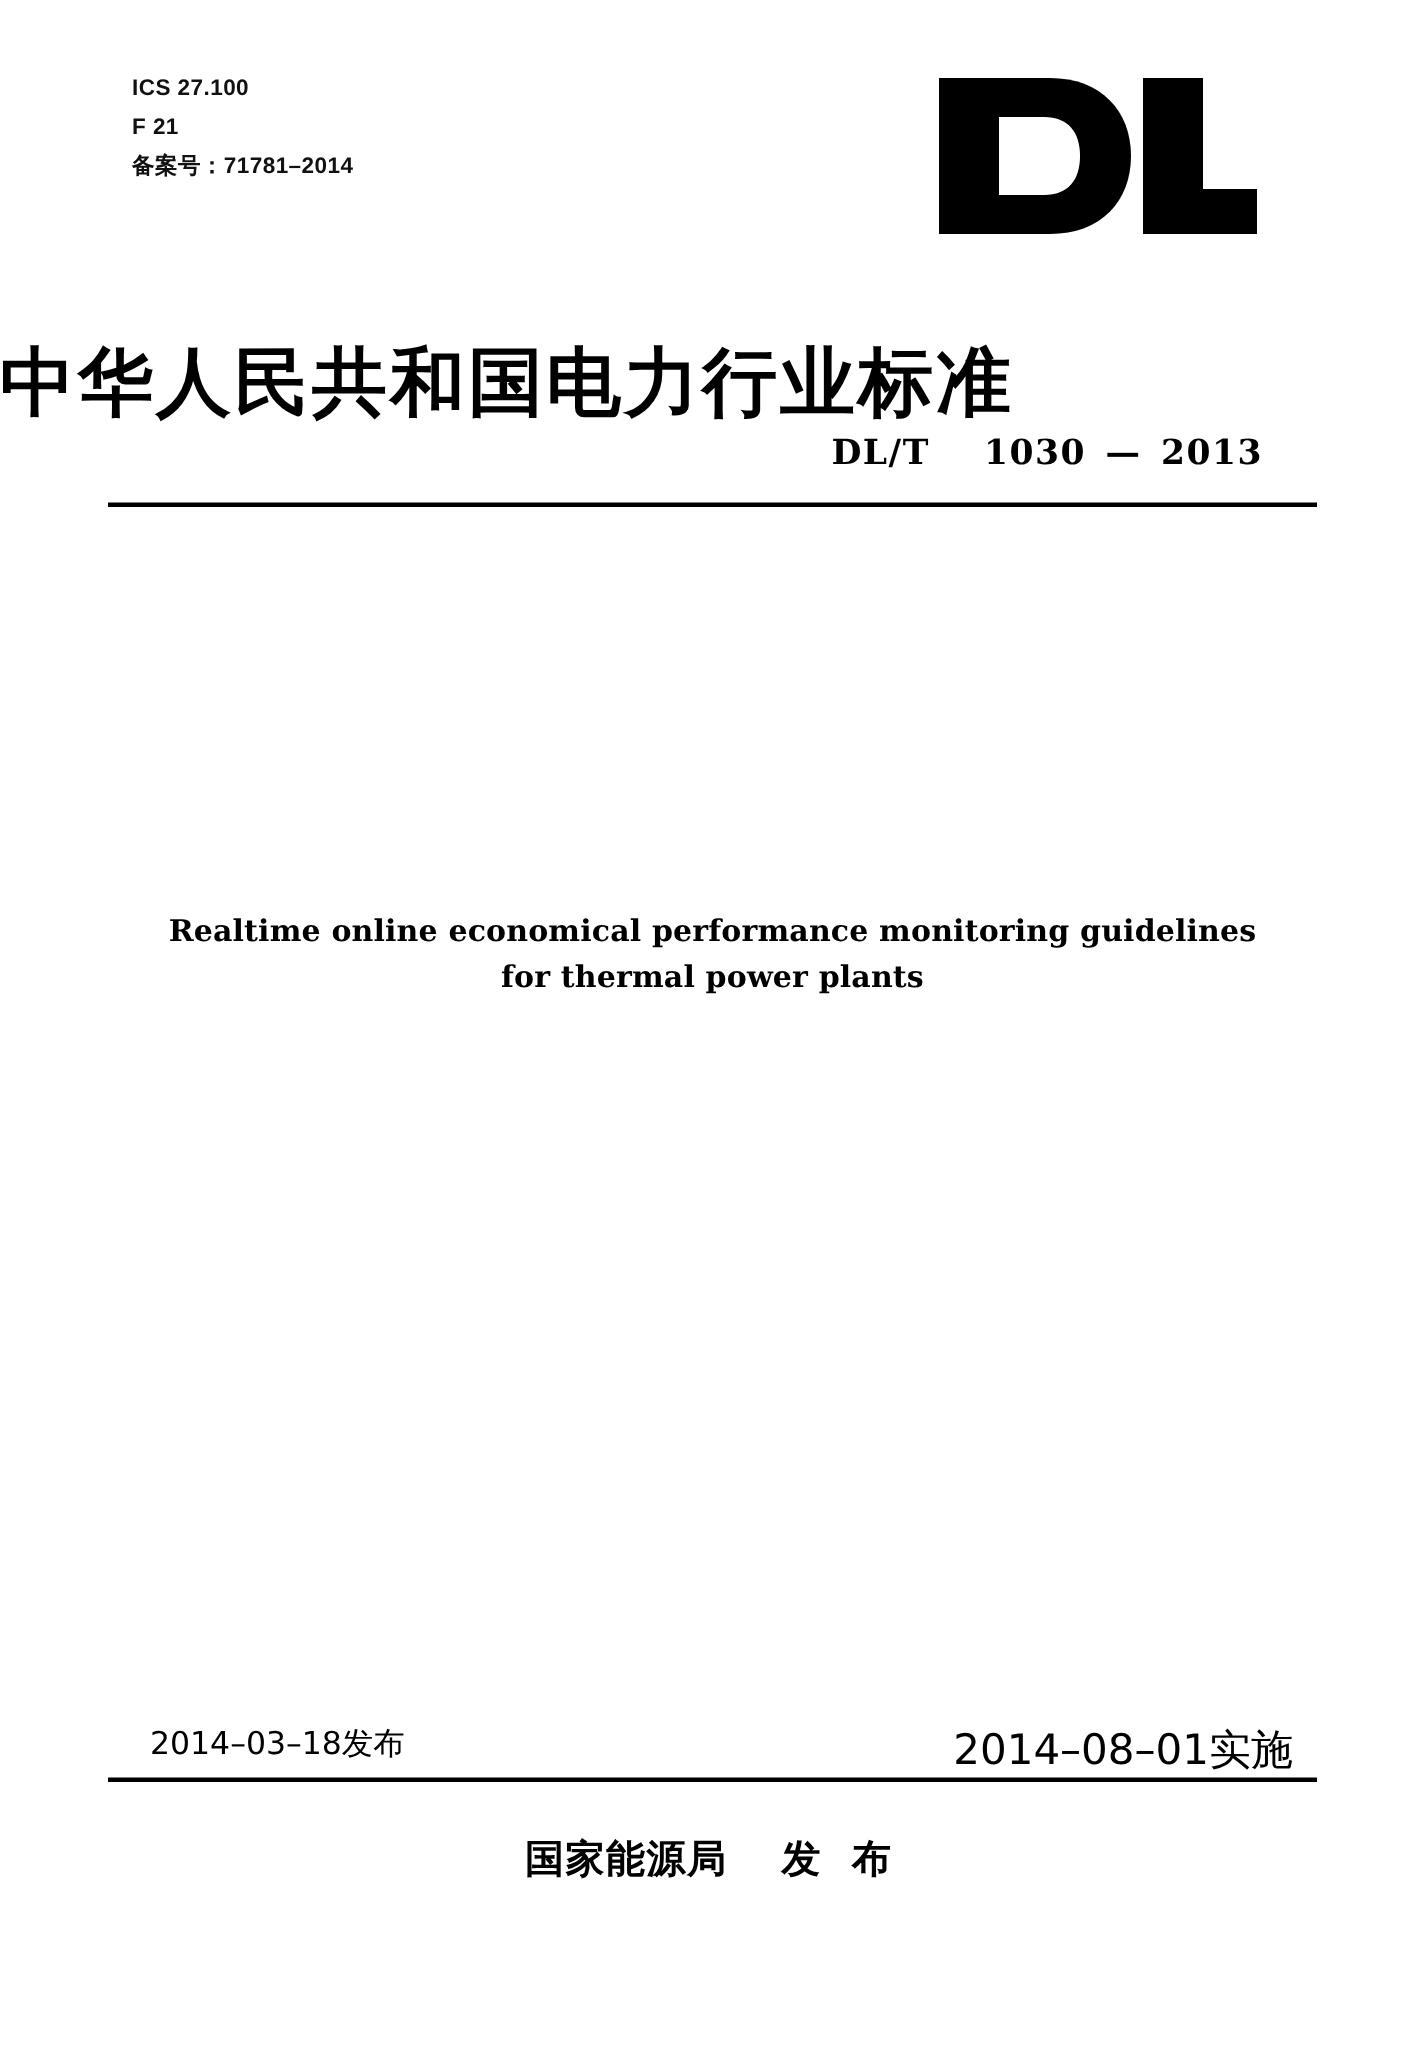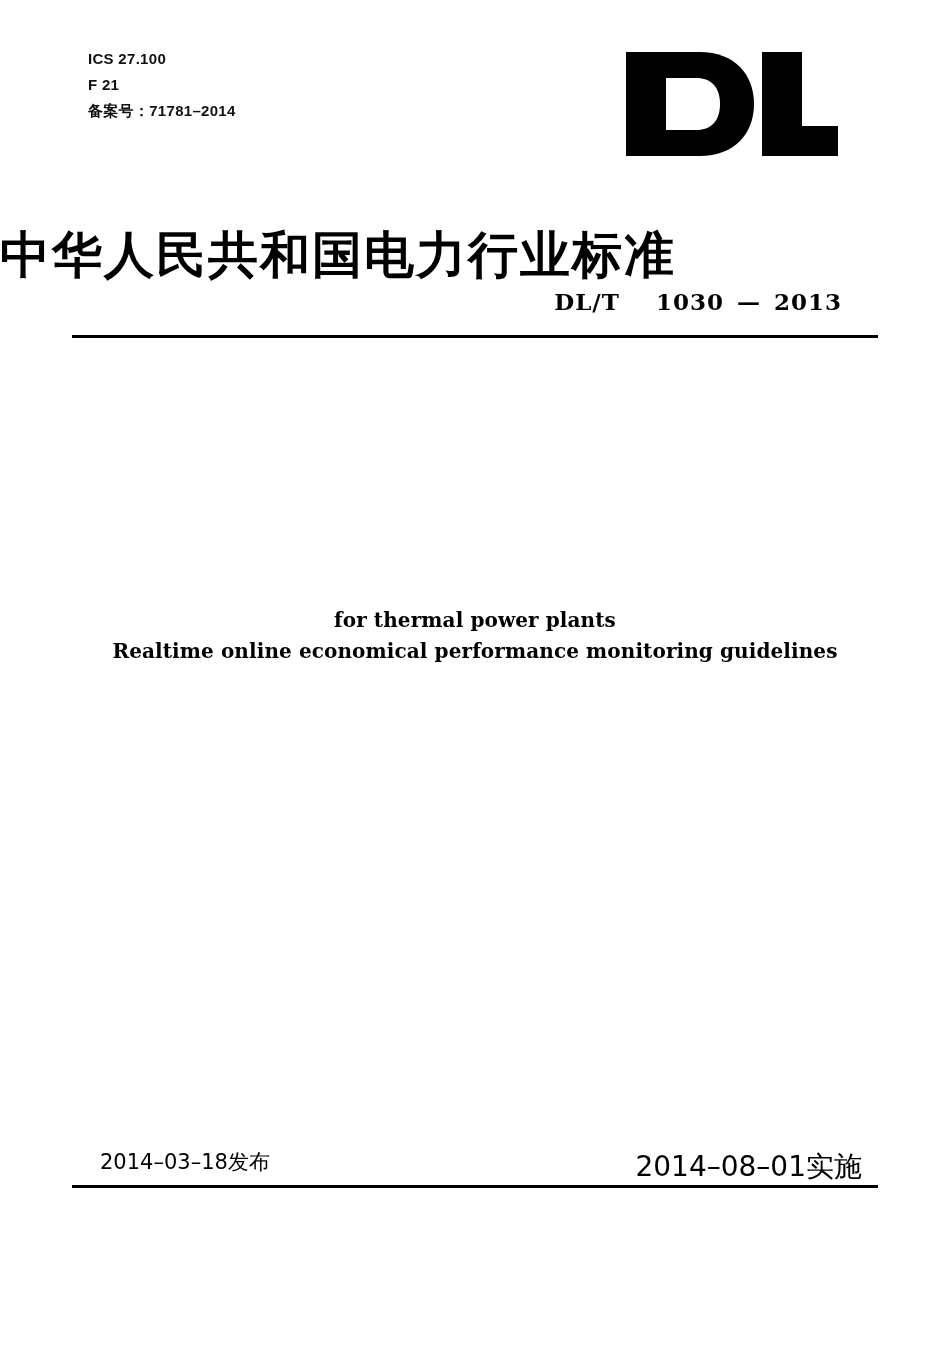--- a/index.html
+++ b/index.html
@@ -188,23 +188,27 @@
     <span>&nbsp;&nbsp;</span>
     <span>1030</span>
     <span class="dash">—</span>
     <span>2013</span>
   </div>
 
   <div class="rule-top"></div>
 
 
   <div class="main-title-en">
+    <div>Realtime online economical performance monitoring guidelines</div>
     <div>for thermal power plants</div>
-    <div>Realtime online economical performance monitoring guidelines</div>
   </div>
 
   <div class="rule-bottom"></div>
 
   <div class="date-left">2014–03–18发布</div>
   <div class="date-right">2014–08–01实施</div>
 
+  <div class="publisher">
+    <span class="issuer">国家能源局</span>
+    <span class="verb">发 布</span>
+  </div>
 
 </div>
 
 </body></html>

